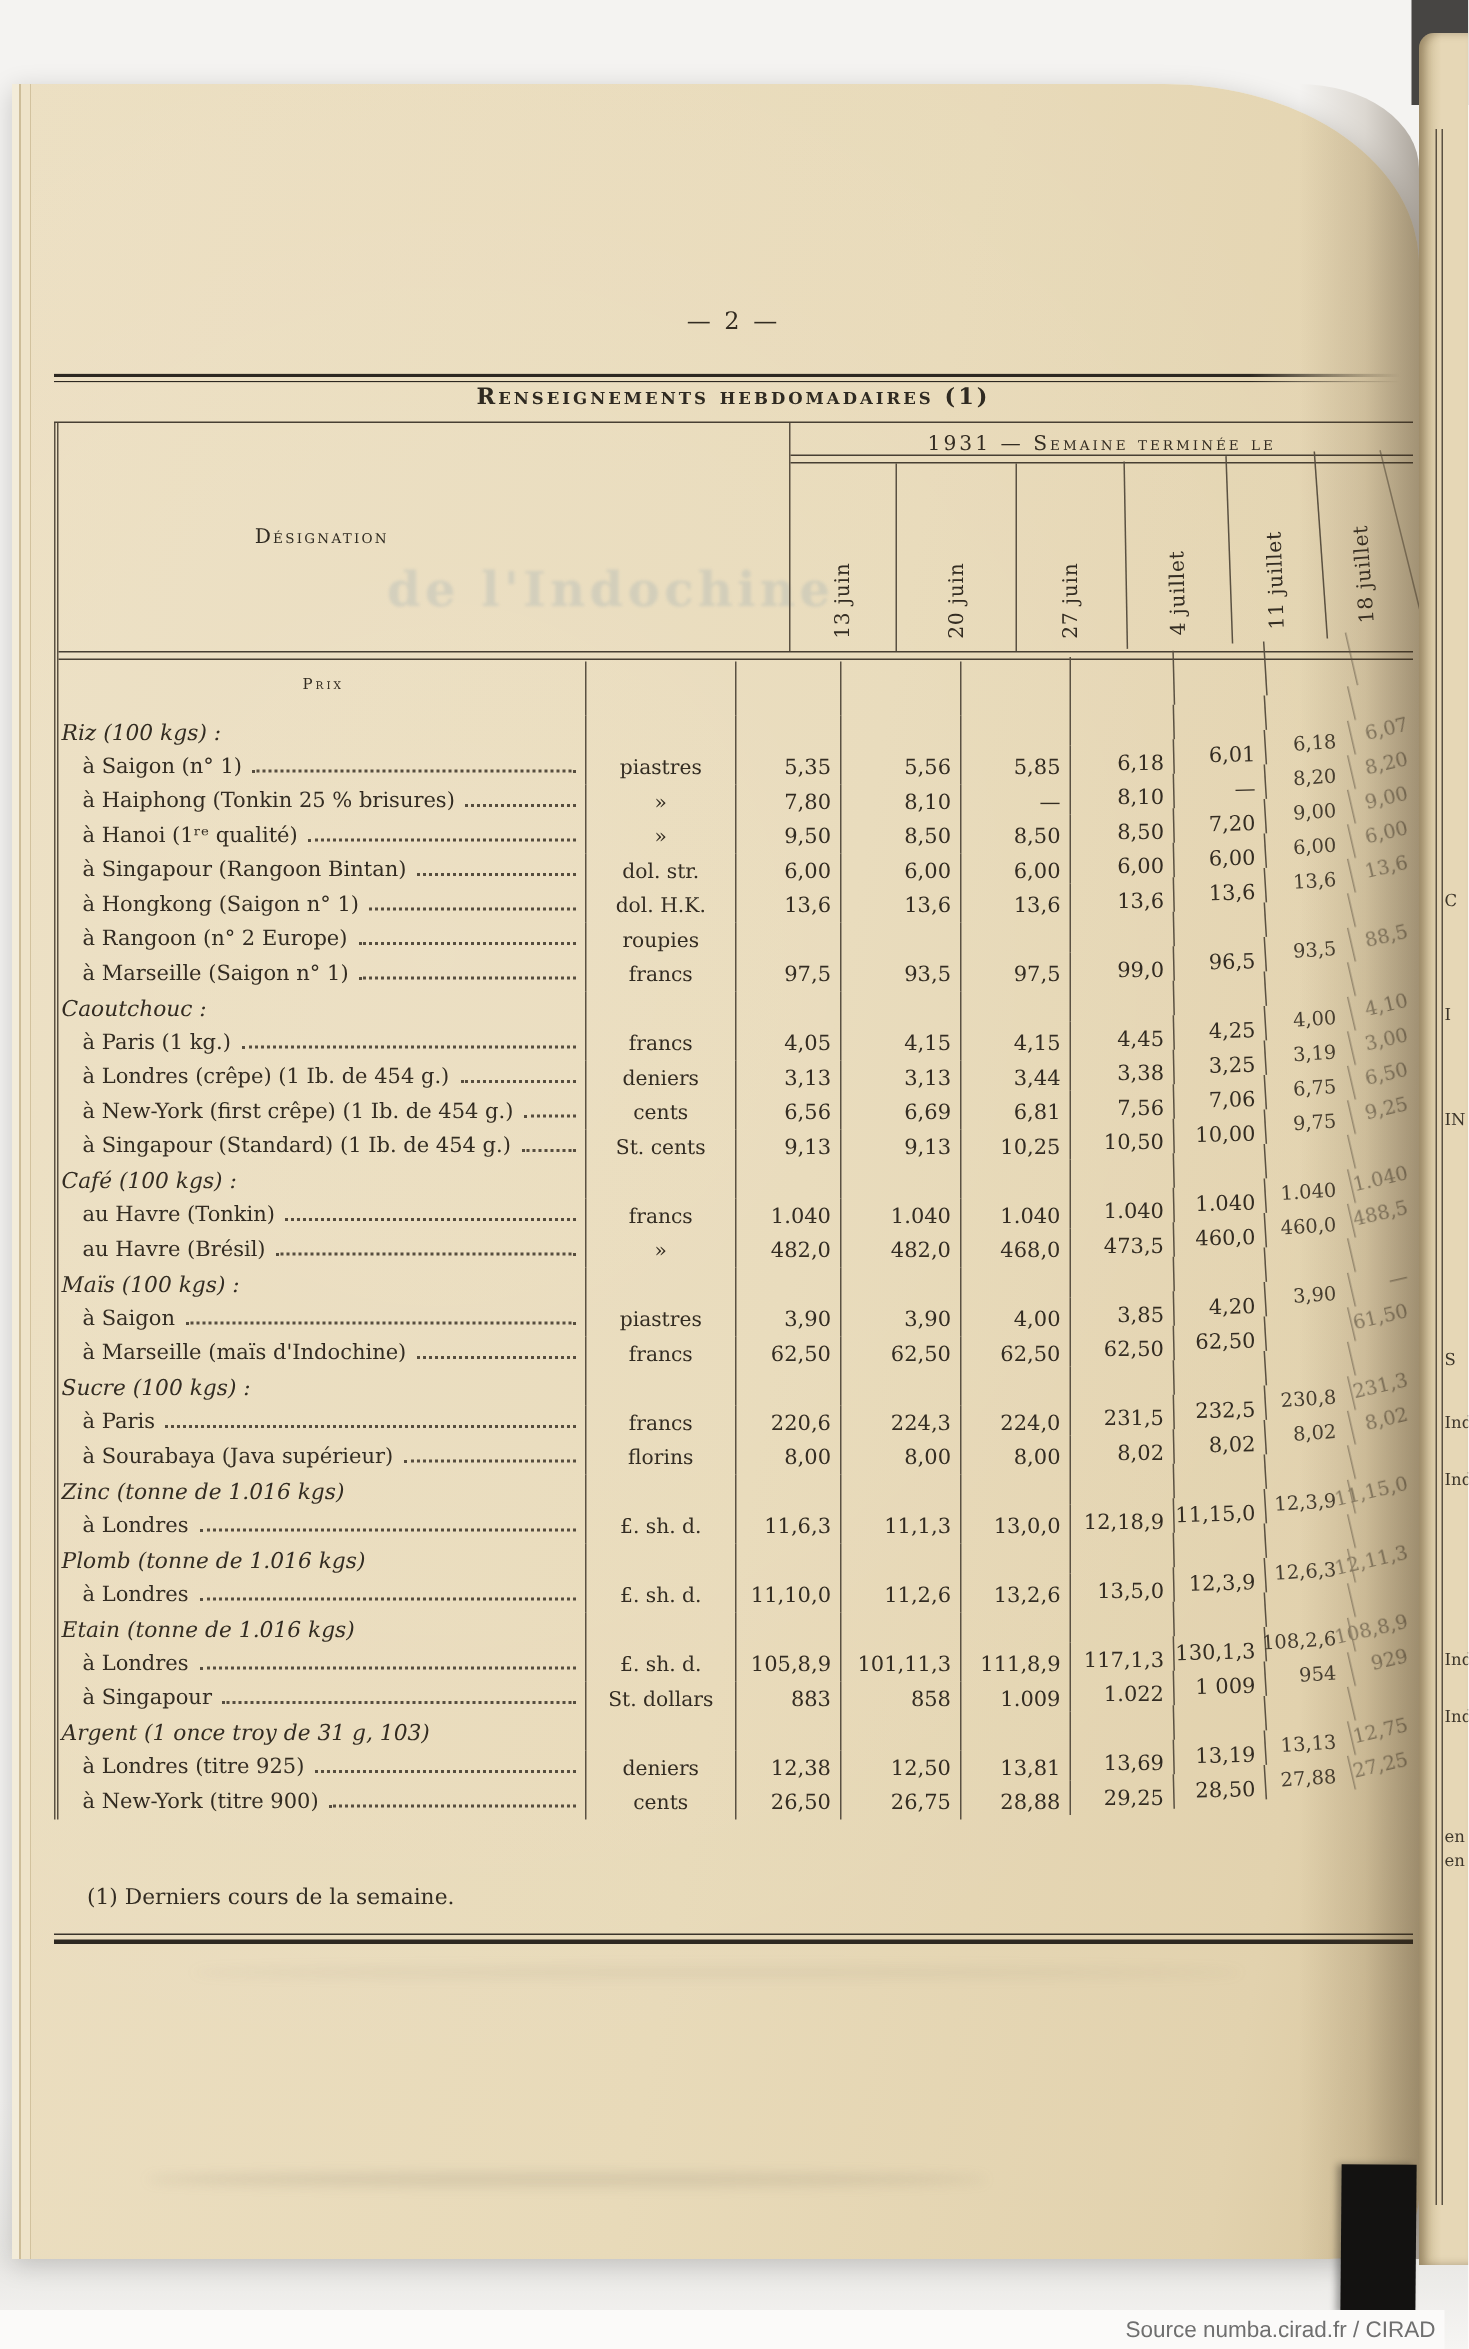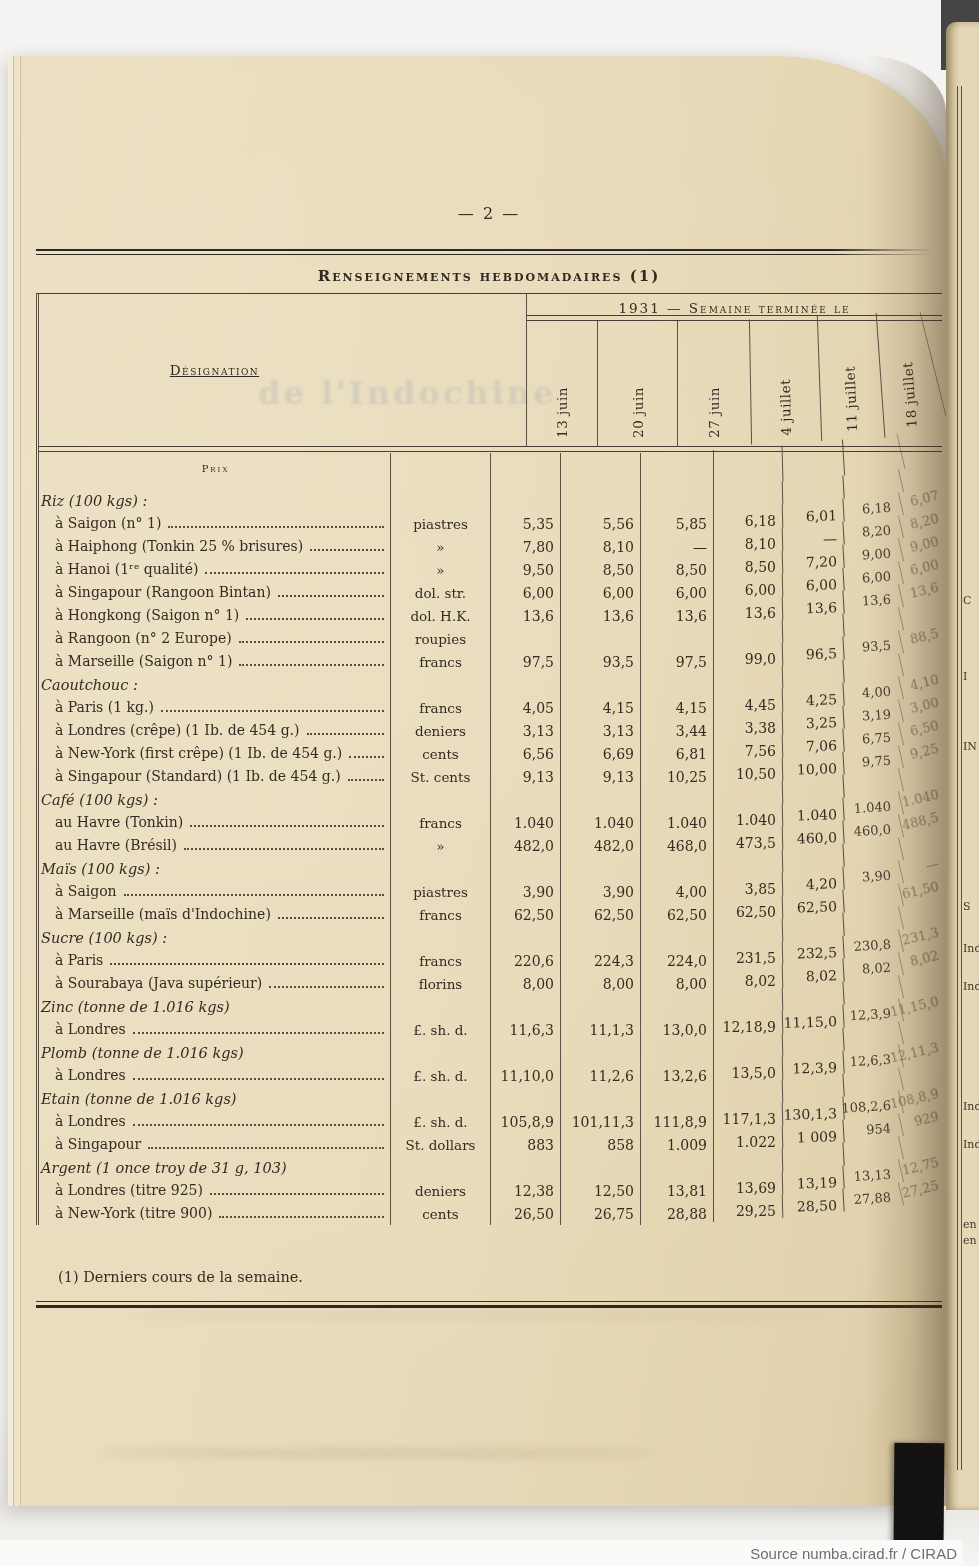--- a/index.html
+++ b/index.html
@@ -20,30 +20,30 @@
     pointer-events:none;}
   .page::after{content:"";position:absolute;right:0;top:0;bottom:0;width:80px;
     background:linear-gradient(to right,rgba(0,0,0,0),rgba(94,72,42,.16) 55%,rgba(56,40,20,.38) 100%);
     border-top-right-radius:170px 120px;pointer-events:none;}
   .content{position:absolute;left:28px;top:0;width:906px;}
   .pageno{margin-top:148px;text-align:center;font-size:16px;letter-spacing:2px;}
   .rule-heavy{margin-top:26px;height:6px;
     background:linear-gradient(to right,#2d2821 0 88%,rgba(45,40,33,0) 99%);
     -webkit-mask:linear-gradient(#000 0 2.5px,transparent 2.5px 5px,#000 5px 6px);
             mask:linear-gradient(#000 0 2.5px,transparent 2.5px 5px,#000 5px 6px);}
-  .table-title{margin-top:12px;text-align:center;font-variant:small-caps;font-weight:bold;
+  .table-title{text-align:center;font-variant:small-caps;font-weight:bold;
     font-size:15px;letter-spacing:2px;color:#2f2a21;}
   .rule-thin{margin-top:8px;border-top:1.4px solid #473f33;
     background:linear-gradient(to right,transparent,transparent);}
   .twrap{border-left:3px double #5a5142;}
   .grid{display:grid;grid-template-columns:351px 100px 70px 80px 73px 69px 61px 54px 45px;}
   
   .thead{height:152px;}
   .hcell{display:flex;align-items:center;justify-content:center;font-variant:small-caps;
-    font-size:13.5px;letter-spacing:1.5px;color:#2f2a21;text-decoration:underline;}
+    font-size:13.5px;letter-spacing:1.5px;color:#2f2a21;}
   .head-units{border-left:1px solid #5a5142;}
   .dates-block{grid-column:3/10;border-left:1px solid #5a5142;display:flex;flex-direction:column;margin-left:36px;}
   .year-banner{height:27px;display:flex;align-items:center;justify-content:center;
     font-variant:small-caps;font-size:13.5px;letter-spacing:2px;position:relative;}
   .year-banner::after{content:"";position:absolute;left:0;right:0;bottom:0;height:4px;
     border-top:1px solid #473f33;border-bottom:1px solid #473f33;}
   .dates-grid{flex:1;display:grid;grid-template-columns:70px 80px 73px 69px 61px 54px 45px;}
   .date-cell{display:flex;align-items:flex-end;justify-content:center;padding-bottom:8px;}
   .date-cell + .date-cell{border-left:1px solid #5a5142;}
   .dl{writing-mode:vertical-rl;transform:rotate(180deg);font-size:13.5px;white-space:nowrap;

